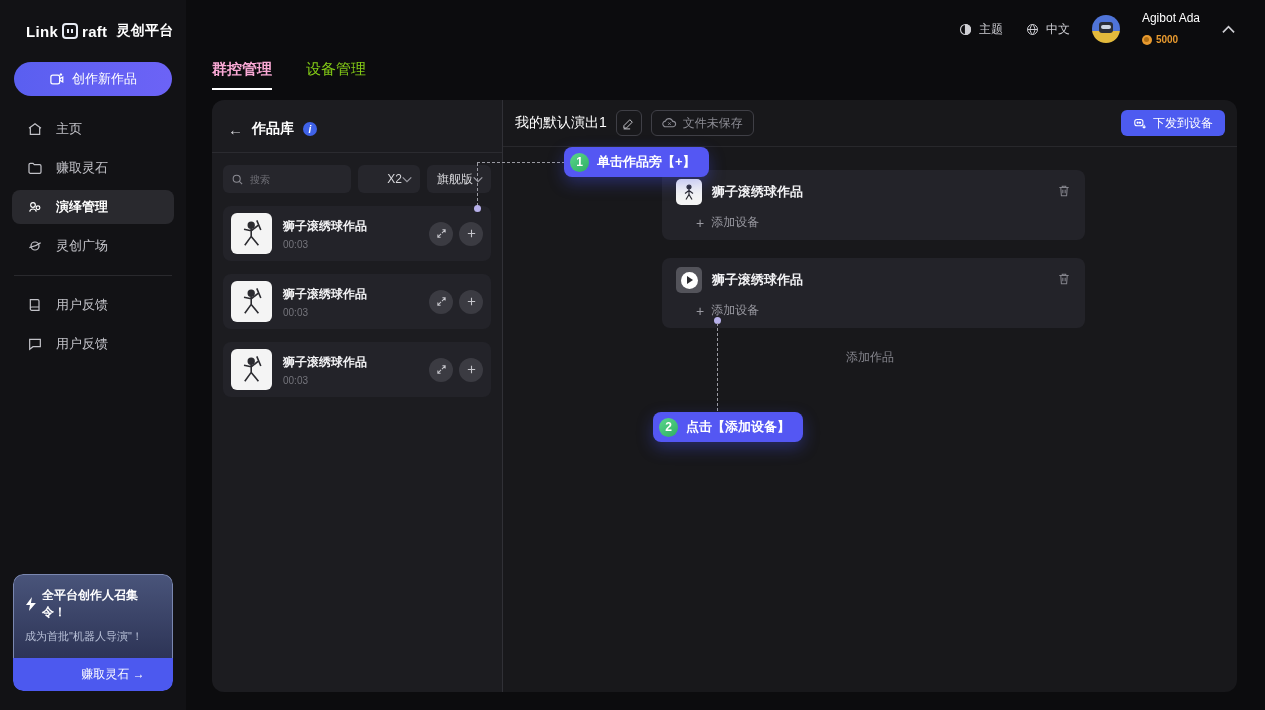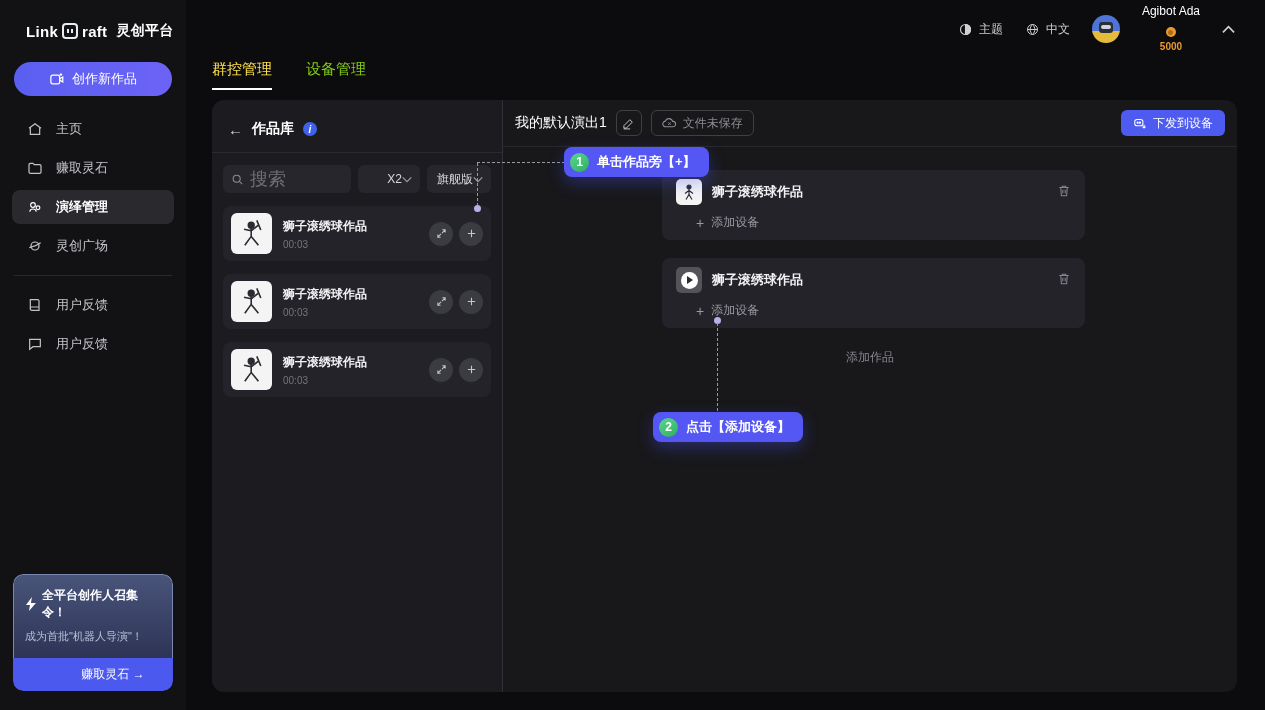--- a/index.html
+++ b/index.html
@@ -38,45 +38,45 @@
   .main { flex:1; position:relative; }
   .topbar { height:58px; display:flex; align-items:center; justify-content:flex-end;
     padding-right:30px; gap:22px; }
   .top-ctrl { display:flex; align-items:center; gap:6px; color:#cfcfd4; font-size:12px; cursor:pointer; }
   .avatar { width:28px; height:28px; border-radius:50%; overflow:hidden; position:relative;
     background:linear-gradient(180deg,#4f74d8 58%, #e3ba3c 58%); flex-shrink:0; cursor:pointer; }
   .avatar .bot-head { position:absolute; left:7px; top:7px; width:14px; height:11px; background:#2b2e36; border-radius:3px; }
   .avatar .bot-head::after { content:""; position:absolute; left:2px; top:3px; width:10px; height:4px; background:#cfd6e2; border-radius:2px; }
   .userblock { line-height:1.15; cursor:pointer; }
   .username { color:#fff; font-size:12px; }
-  .credits { display:flex; align-items:center; gap:4px; margin-top:8px;flex-direction:column; }
+  .credits { display:flex; align-items:center; gap:4px; margin-top:8px; }
   .coin { width:10px; height:10px; border-radius:50%; background:#e89a2f; position:relative; }
   .coin::after { content:""; position:absolute; inset:2.5px; border-radius:50%; background:#b06f14; }
   .credit-val { color:#e89a2f; font-size:10px; font-weight:bold; }
 
   .tabs { display:flex; gap:34px; padding-left:26px; margin-top:2px; }
   .tab { font-size:15px; color:#84cc16; padding-bottom:11px; cursor:pointer; position:relative; }
-  .tab.active { color:#fde047; font-weight:normal; }
+  .tab.active { color:#f9a8d4; font-weight:bold; }
   .tab.active::after { content:""; position:absolute; left:0; right:0; bottom:0; height:2px; background:#fff; }
 
   
   .content { position:absolute; left:26px; top:100px; width:1025px; height:592px;
     border-radius:12px; overflow:hidden; display:flex; }
   
   .library { width:291px; background:#1c1c20; border-right:1px solid #303036; padding:0 11px; }
   .lib-header { height:42px; display:flex; align-items:center; gap:9px; margin-top:8px; padding-left:5px; }
   .back-arrow { color:#d8d8dc; font-size:15px; cursor:pointer; }
   .lib-title { font-size:14px; font-weight:bold; color:#fff; }
   .info-icon { width:14px; height:14px; border-radius:50%; background:#3f62e8; color:#fff; font-size:10px;
     display:flex; align-items:center; justify-content:center; font-style:italic; font-weight:bold; cursor:pointer; }
   .lib-divider { height:1px; background:#2b2b30; margin:2px -11px 0; }
   .search-row { display:flex; gap:7px; margin-top:12px; }
   .search-box { flex:1; height:28px; background:#26262c; border-radius:6px; display:flex; align-items:center;
     padding:0 8px; gap:6px; }
-  .search-box input { background:transparent; border:none; outline:none; color:#eab308; font-size:18px; width:80px;
+  .search-box input { background:transparent; border:none; outline:none; color:#eab308; font-size:10px; width:80px;
     font-family:Liberation Sans, sans-serif; }
   .search-box input::placeholder { color:#6f6f76; }
   .mini-select { height:28px; background:#26262c; border-radius:6px; display:flex; align-items:center;
     justify-content:flex-end; padding:0 8px; font-size:12px; color:#d8d8dc; cursor:pointer; }
   .mini-select.speed { width:62px; }
   .mini-select.version { width:64px; }
   .lib-card { height:55px; background:#232329; border-radius:8px; display:flex; align-items:center;
     padding:0 8px; margin-top:13px; cursor:pointer; }
   .lib-card:first-of-type { margin-top:9px; }
   .thumb { width:41px; height:41px; background:#f4f4f4; border-radius:6px; display:flex;

